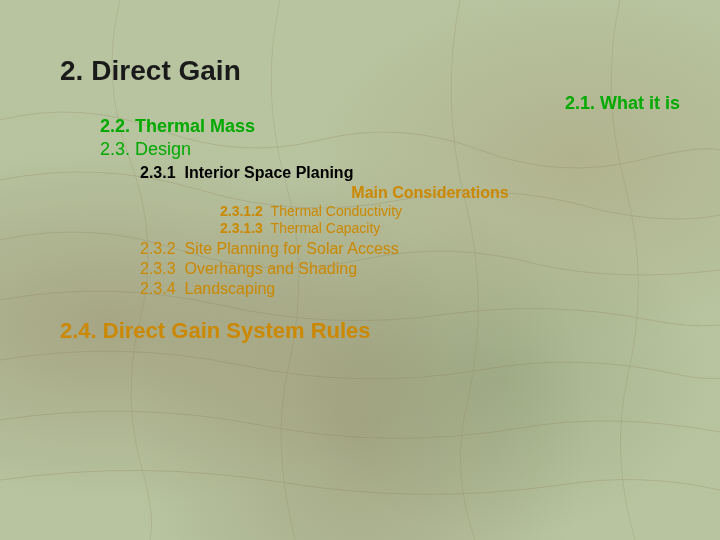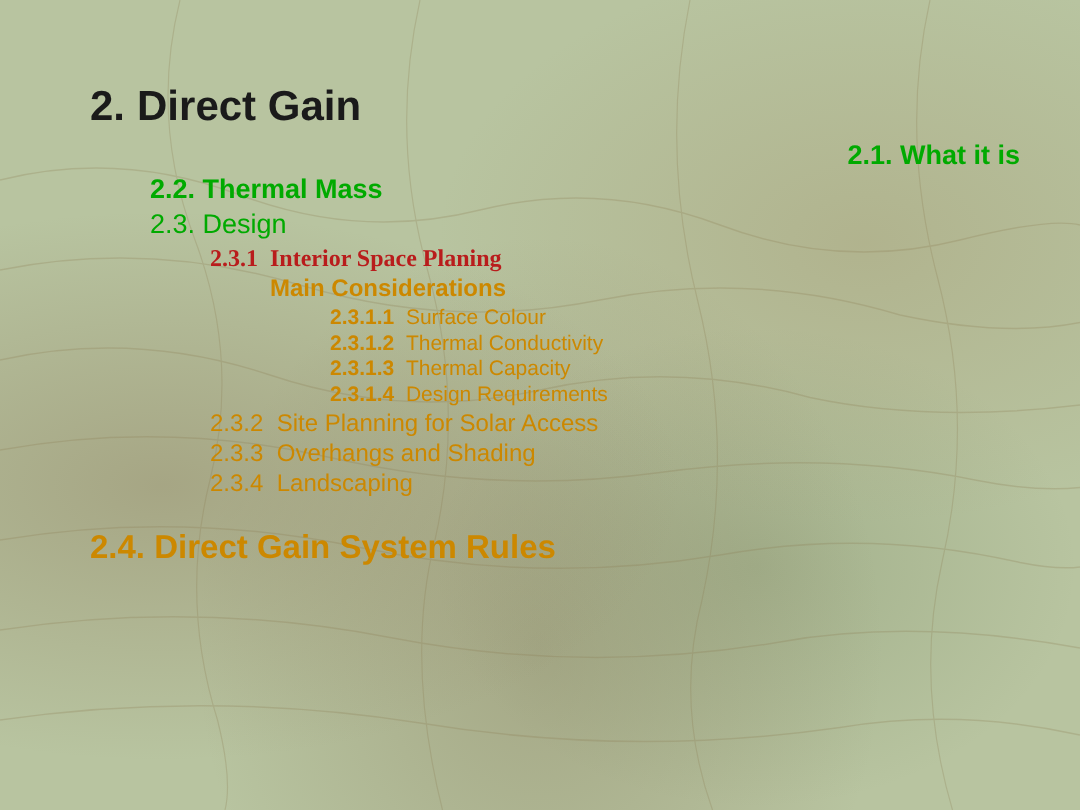--- a/index.html
+++ b/index.html
@@ -76,32 +76,32 @@
       font-size: 18px;
       font-weight: normal;
       color: #00aa00;
       margin-left: 40px;
       margin-top: 2px;
     }
 
     .level-231 {
       font-size: 16px;
       font-weight: bold;
-      color: #b91c1c;
+      color: #000000;
       margin-left: 80px;
       margin-top: 4px;
-      font-family: Liberation Serif, serif;
     }
 
     .main-considerations {
       font-size: 16px;
       font-weight: bold;
       color: #cc8800;
       margin-left: 120px;
       margin-top: 2px;
+      text-align: center;
     }
 
     .sub-item {
       font-size: 14px;
       color: #cc8800;
       margin-left: 160px;
       margin-top: 1px;
     }
 
     .sub-item .sub-num {
@@ -169,30 +169,24 @@
   <div class="level-22">2.2.  Thermal Mass</div>
   <div class="level-23">2.3.  Design</div>
 
   <div class="level-231">
     <span>2.3.1</span>&nbsp;&nbsp;<span>Interior Space Planing</span>
   </div>
 
   <div class="main-considerations">Main Considerations</div>
 
   <div class="sub-item">
-    <span class="sub-num">2.3.1.1</span>&nbsp;&nbsp;<span>Surface Colour</span>
-  </div>
-  <div class="sub-item">
     <span class="sub-num">2.3.1.2</span>&nbsp;&nbsp;<span>Thermal Conductivity</span>
   </div>
   <div class="sub-item">
     <span class="sub-num">2.3.1.3</span>&nbsp;&nbsp;<span>Thermal Capacity</span>
-  </div>
-  <div class="sub-item">
-    <span class="sub-num">2.3.1.4</span>&nbsp;&nbsp;<span>Design Requirements</span>
   </div>
 
   <div class="level-232">
     <span>2.3.2</span>&nbsp;&nbsp;<span>Site Planning for Solar Access</span>
   </div>
   <div class="level-233">
     <span>2.3.3</span>&nbsp;&nbsp;<span>Overhangs and Shading</span>
   </div>
   <div class="level-234">
     <span>2.3.4</span>&nbsp;&nbsp;<span>Landscaping</span>

